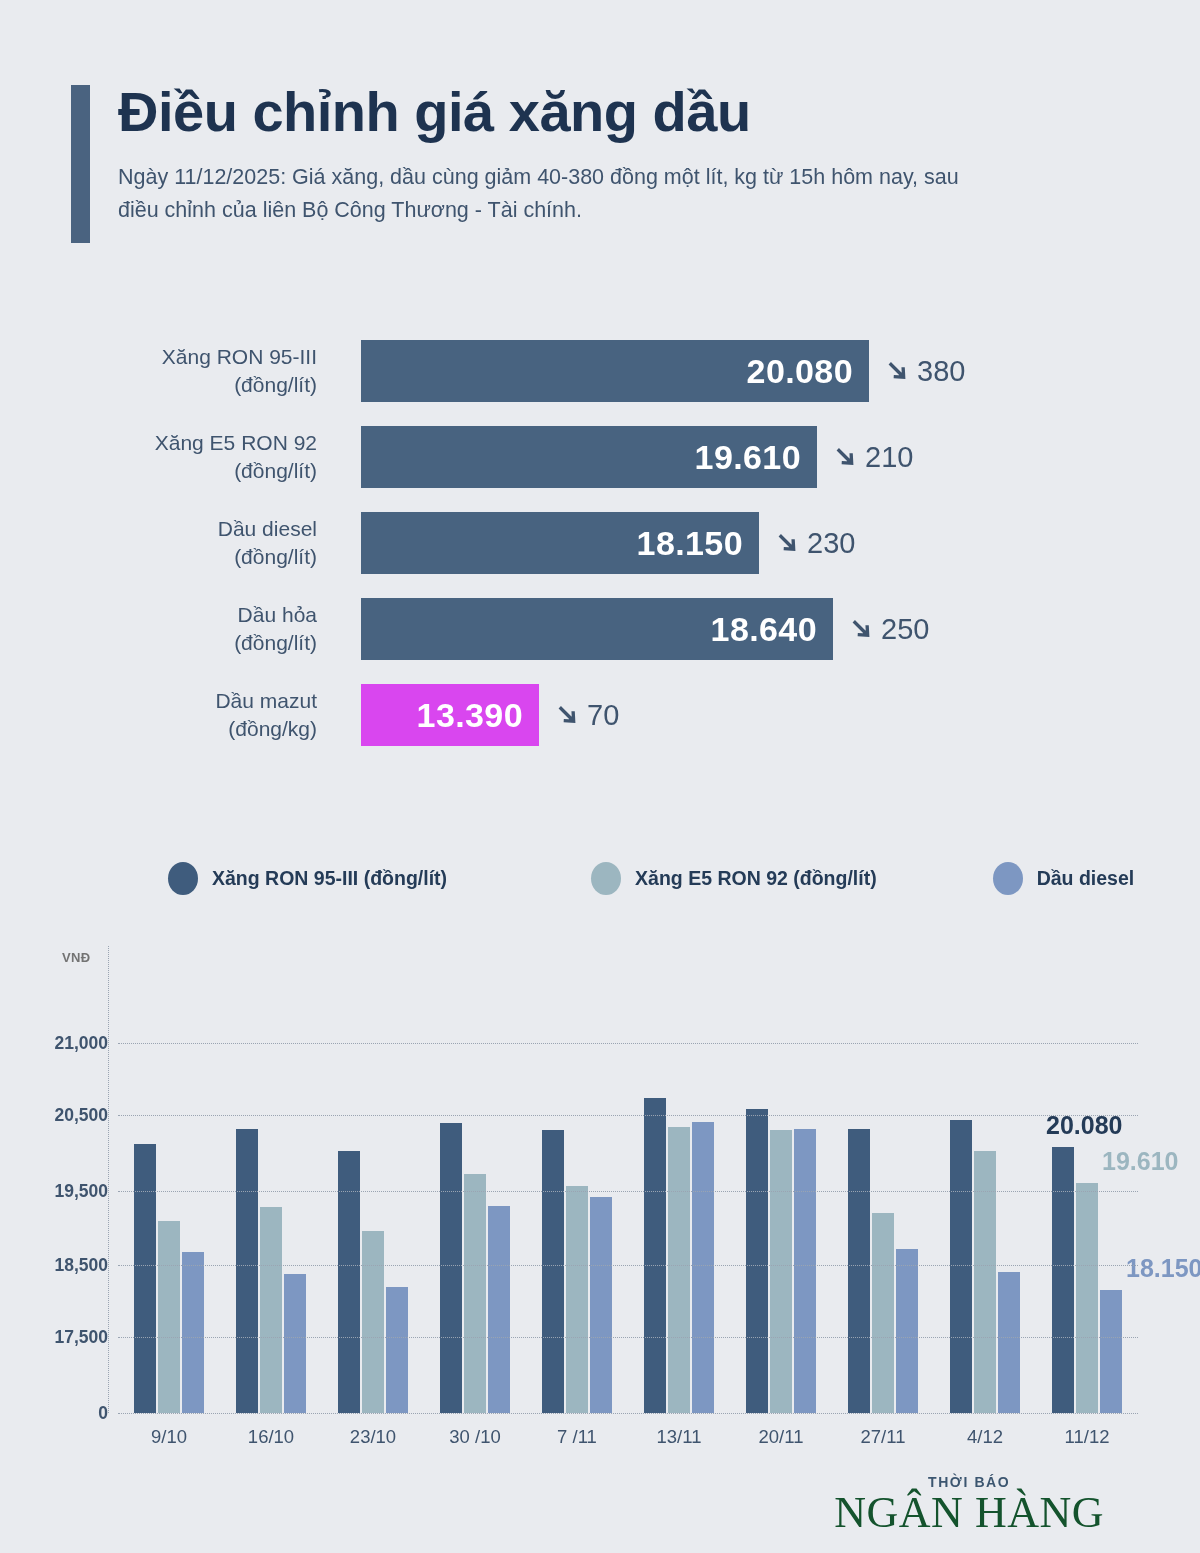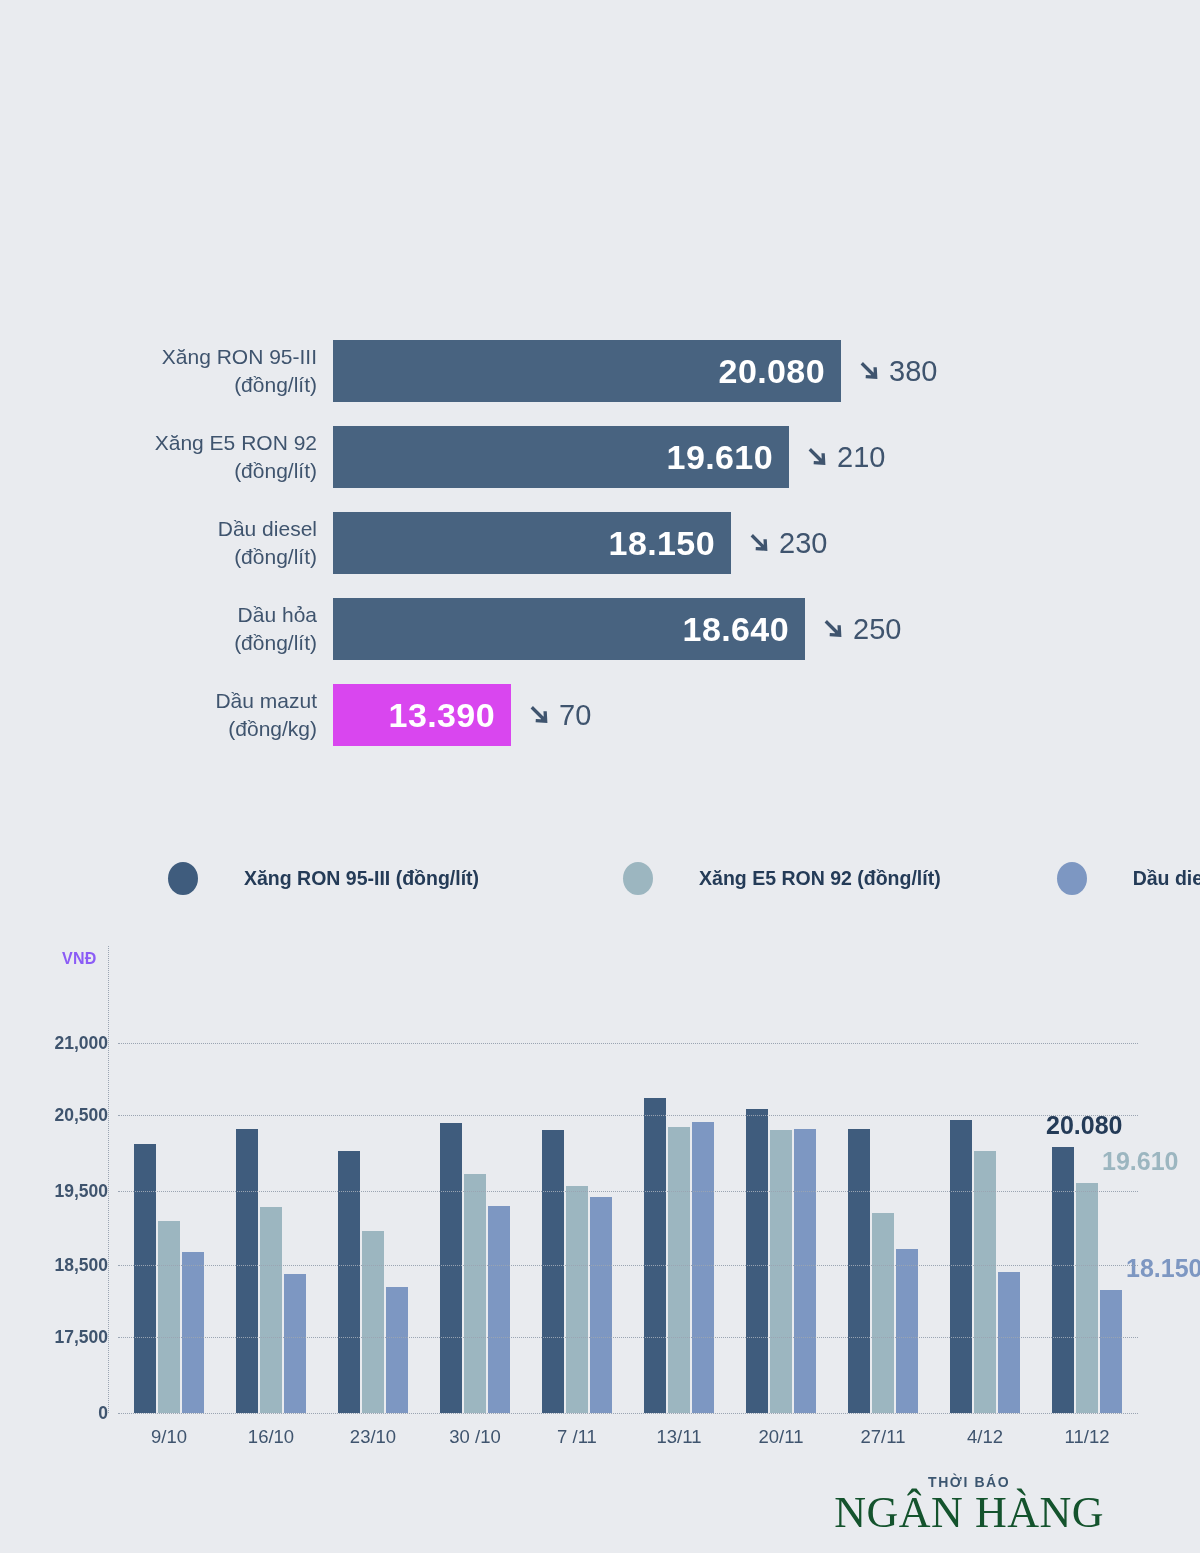--- a/index.html
+++ b/index.html
@@ -54,20 +54,21 @@
     line-height: 1.52;
     max-width: 850px;
   }
 
   
   .hbar-block {
     position: absolute;
     left: 0;
     top: 340px;
     width: 1200px;
+    padding-left: 28px;
   }
   .hbar-row {
     position: relative;
     height: 62px;
     margin-bottom: 24px;
   }
   .hbar-label {
     position: absolute;
     right: 883px;          
     top: 50%;
@@ -131,21 +132,20 @@
     position: absolute;
     left: 168px;
     top: 862px;
     display: flex;
     align-items: center;
   }
   .legend-item {
     display: flex;
     align-items: center;
     white-space: nowrap;
-    gap: 32px;
   }
   .legend-dot {
     width: 30px;
     height: 33px;
     border-radius: 50%;
     margin-right: 14px;
     flex: 0 0 30px;
   }
   .legend-label {
     font-size: 19.5px;
@@ -158,23 +158,23 @@
     position: absolute;
     left: 0;
     top: 940px;
     width: 1200px;
     height: 520px;
   }
   .axis-unit {
     position: absolute;
     left: 62px;
     top: 10px;
-    font-size: 16px;
-    font-weight: bold;
-    color: #8b5cf6;
+    font-size: 13px;
+    font-weight: bold;
+    color: #737373;
     letter-spacing: 0.3px;
   }
   .plot {
     position: absolute;
     left: 118px;
     top: 18px;
     width: 1020px;
     height: 455px;
   }
   .gridline {
@@ -256,20 +256,27 @@
     letter-spacing: 0.5px;
     line-height: 1;
     color: #14532d;
   }
 </style>
 </head>
 <body>
 
 <div id="page">
 
+  <div class="header">
+    <div class="header-accent"></div>
+    <div class="header-text">
+      <div class="page-title">Điều chỉnh giá xăng dầu</div>
+      <div class="page-subtitle">Ngày 11/12/2025: Giá xăng, dầu cùng giảm 40-380 đồng một lít, kg từ 15h hôm nay, sau điều chỉnh của liên Bộ Công Thương - Tài chính.</div>
+    </div>
+  </div>
 
   <div class="hbar-block" id="hbar-block">
       <div class="hbar-row">
         <div class="hbar-label"><span>Xăng RON 95-III</span><span class="unit">(đồng/lít)</span></div>
         <div class="hbar-track">
           <div class="hbar-fill" style="width: 508px; background: rgb(72, 99, 128);">
             <span class="hbar-value">20.080</span>
           </div>
           <div class="hbar-delta" style="left: 524px;">
             <span class="arrow-down-right"><svg viewBox="0 0 24 24" width="26" height="26" aria-hidden="true">

